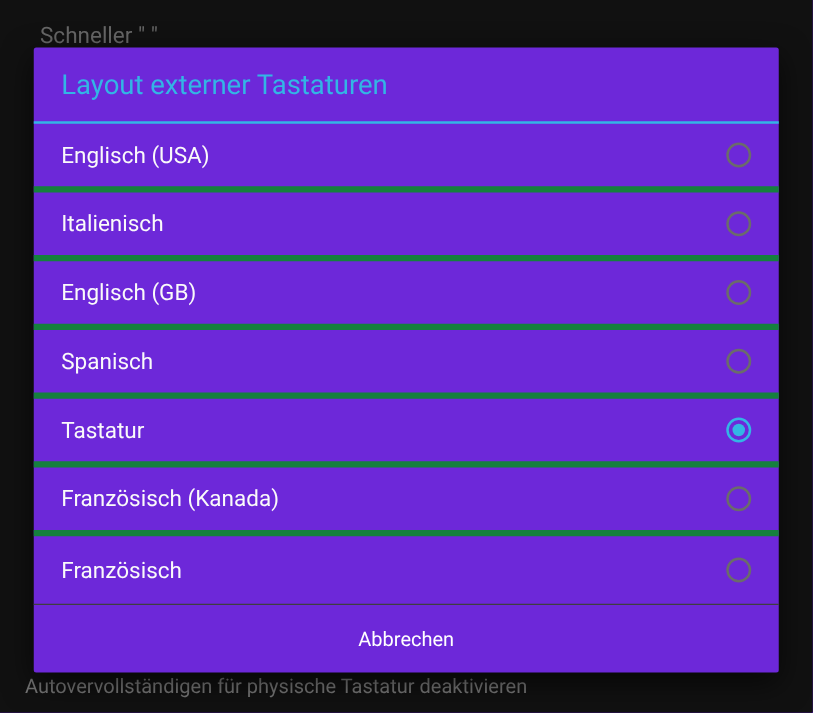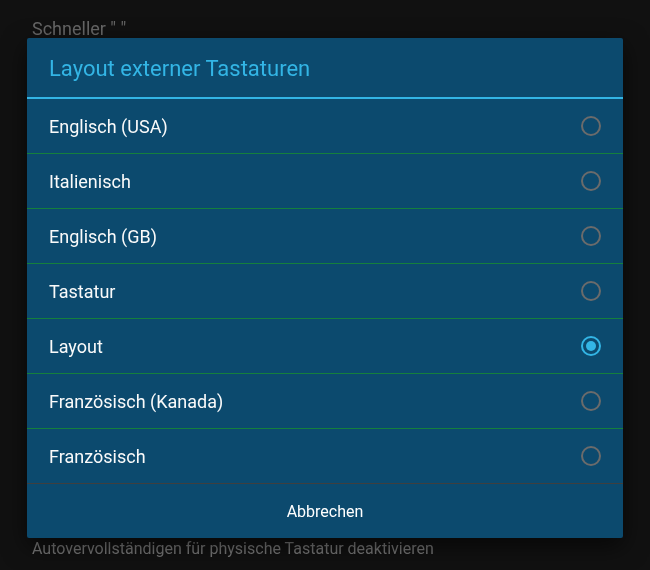--- a/index.html
+++ b/index.html
@@ -30,35 +30,35 @@
       color: #666;
       position: absolute;
       top: 18px;
       left: 32px;
     }
     .bg-bottom-text {
       font-size: 16px;
       color: #777;
       position: absolute;
       bottom: 12px;
-      left: 32px;
+      left: 20px;
     }
     .dialog-overlay {
       position: absolute;
       top: 0;
       left: 0;
       right: 0;
       bottom: 0;
       display: flex;
       align-items: flex-start;
       justify-content: center;
       padding-top: 38px;
     }
     .dialog {
-      background: #0c4a6e;
+      background: #6d28d9;
       width: 596px;
       border-radius: 2px;
       box-shadow: 0 8px 24px rgba(0,0,0,0.6);
     }
     .dialog-title {
       color: #33b5e5;
       font-size: 22px;
       font-weight: 400;
       padding: 18px 22px 16px 22px;
       border-bottom: 2px solid #33b5e5;
@@ -66,21 +66,21 @@
     .option-list {
       display: flex;
       flex-direction: column;
     }
     .option-item {
       display: flex;
       align-items: center;
       justify-content: space-between;
       padding: 0 22px;
       height: 55px;
-      border-bottom: 1px solid #15803d;
+      border-bottom: 5px solid #15803d;
       cursor: pointer;
     }
     .option-item:last-child {
       border-bottom: 1px solid #3f3f3f;
     }
     .option-label {
       color: #fafafa;
       font-size: 18px;
       font-weight: 400;
     }
@@ -142,25 +142,25 @@
         </div>
         <div class="option-item">
           <span class="option-label">Italienisch</span>
           <span class="radio"></span>
         </div>
         <div class="option-item">
           <span class="option-label">Englisch (GB)</span>
           <span class="radio"></span>
         </div>
         <div class="option-item">
-          <span class="option-label">Tastatur</span>
+          <span class="option-label">Spanisch</span>
           <span class="radio"></span>
         </div>
         <div class="option-item">
-          <span class="option-label">Layout</span>
+          <span class="option-label">Tastatur</span>
           <span class="radio selected">
             <span class="radio-inner"></span>
           </span>
         </div>
         <div class="option-item">
           <span class="option-label">Französisch (Kanada)</span>
           <span class="radio"></span>
         </div>
         <div class="option-item">
           <span class="option-label">Französisch</span>

